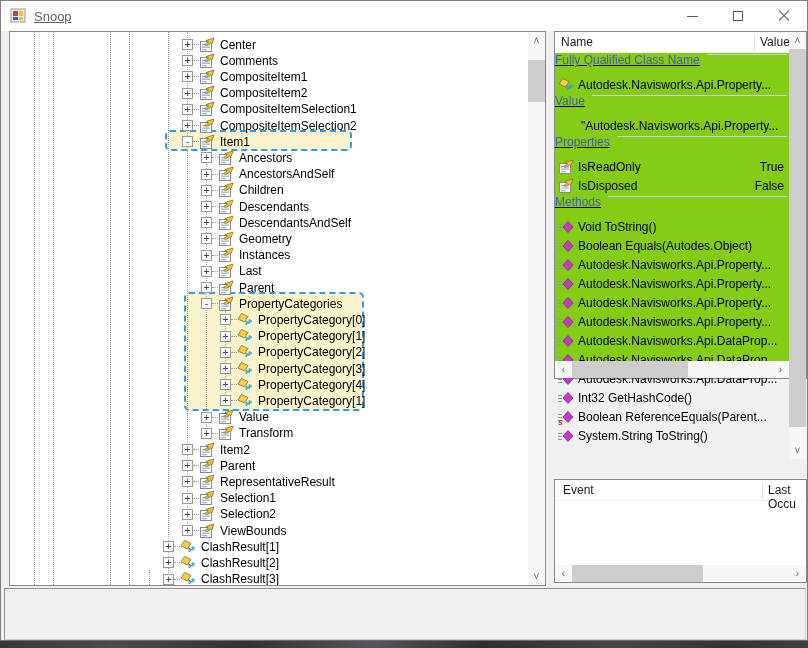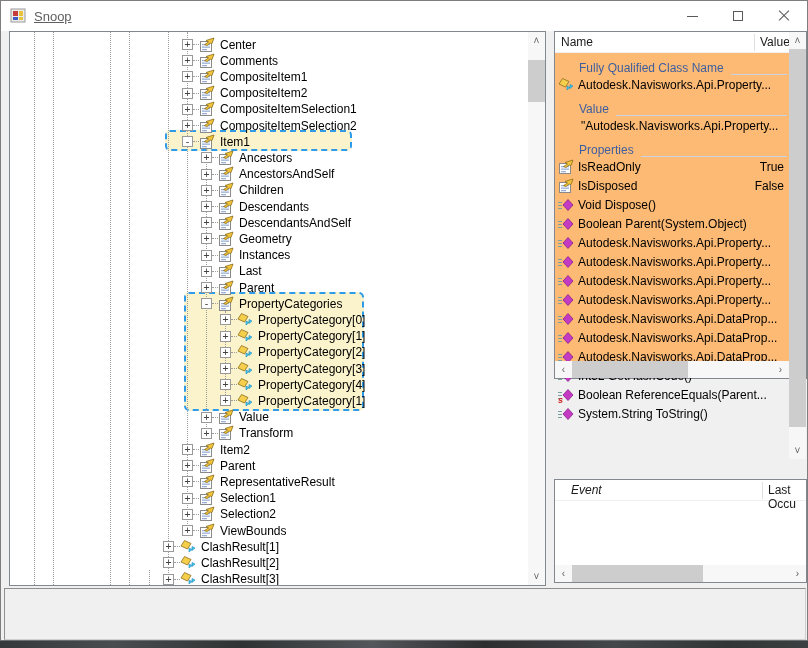--- a/index.html
+++ b/index.html
@@ -31,26 +31,26 @@
   .expander{width:11px;height:11px;flex:0 0 auto;background:#fff;border:1px solid #999;color:#444;font-size:10px;line-height:9px;text-align:center;font-family:"DejaVu Sans Mono",monospace;}
   .t-conn{width:6px;height:1px;border-top:1px dotted var(--guide);flex:0 0 auto;}
   .t-icon{width:16px;height:16px;flex:0 0 auto;margin-right:3px;}
   .t-label{padding:0 2px;font-size:12px;}
   
   .vscroll{position:absolute;top:0;right:0;width:17px;background:var(--track);}
   .hscroll{position:absolute;left:0;bottom:0;height:17px;background:var(--track);}
   .sb-btn{position:absolute;width:17px;height:17px;color:#606060;font-size:10px;display:flex;align-items:center;justify-content:center;background:var(--track);}
   .sb-thumb{position:absolute;background:var(--thumb);}
   
-  .inspector{position:absolute;left:553px;top:30px;width:253px;height:348px;background:#fdba74;border:1px solid var(--panel-border);}
+  .inspector{position:absolute;left:553px;top:30px;width:253px;height:348px;background:#84cc16;border:1px solid var(--panel-border);}
   .col-header{position:absolute;left:0;top:0;height:21px;background:#fff;border-bottom:1px solid #f0f0f0;width:100%;}
   .col-header .col1{position:absolute;left:6px;top:3px;color:#1a1a1a;}
   .col-div{position:absolute;top:2px;width:1px;height:17px;background:#e0e0e0;}
   .insp-list{position:absolute;left:0;top:21px;width:234px;height:407px;overflow:hidden;}
-  .grp-row{height:22px;display:flex;align-items:flex-end;padding-left:24px;}
+  .grp-row{height:22px;display:flex;align-items:flex-start;padding-left:0;text-decoration:underline;}
   .grp-label{color:var(--group-text);flex:0 0 auto;}
   .grp-line{flex:1;height:1px;background:var(--group-line);margin:1px 2px 0 7px;}
   .item-row{height:19px;display:flex;align-items:center;padding-left:3px;position:relative;}
   .item-row.noicon{padding-left:26px;}
   .item-row .t-icon{margin-right:4px;}
   .item-value{position:absolute;right:5px;}
   
   .events{position:absolute;left:553px;top:478px;width:253px;height:104px;background:#fff;border:1px solid var(--panel-border);overflow:hidden;}
   
   .bottom-panel{position:absolute;left:3px;top:587px;width:802px;height:52px;background:#f0f0f0;border:1px solid #8f8f8f;border-bottom-color:#cfcfcf;border-right-color:#cfcfcf;}
@@ -544,37 +544,41 @@
           <svg viewBox="0 0 16 16" class="t-icon">
             <rect x="1.5" y="4.5" width="11" height="10" fill="#fff" stroke="#8a8a8a"></rect>
             <rect x="3" y="7" width="8" height="1.3" fill="#9ab0d6"></rect>
             <rect x="3" y="9.5" width="8" height="1.3" fill="#9ab0d6"></rect>
             <rect x="3" y="12" width="5" height="1.3" fill="#9ab0d6"></rect>
             <path d="M15 1 L7 3.5 L9.5 5 L5.5 7.5 L8 8.5 L11 6 L13 6.5 Z" fill="#F5C63A" stroke="#8a6d1a" stroke-width="0.8"></path>
           </svg>
           <span>IsDisposed</span>
           <span class="item-value">False</span>
         </div>
-        <div class="item-row">
-          <svg viewBox="0 0 16 16" class="t-icon">
-            <rect x="0" y="5" width="4" height="1" fill="#7aa0a0"></rect>
-            <rect x="0" y="8" width="4" height="1" fill="#7aa0a0"></rect>
-            <rect x="0" y="11" width="4" height="1" fill="#7aa0a0"></rect>
-            <polygon points="10,2.5 15,8 10,13.5 5,8" fill="#C23BC2" stroke="#8a1d8a" stroke-width="0.8"></polygon>
-          </svg>
-          <span>Void Dispose()</span>
-        </div>
-        <div class="item-row">
-          <svg viewBox="0 0 16 16" class="t-icon">
-            <rect x="0" y="5" width="4" height="1" fill="#7aa0a0"></rect>
-            <rect x="0" y="8" width="4" height="1" fill="#7aa0a0"></rect>
-            <rect x="0" y="11" width="4" height="1" fill="#7aa0a0"></rect>
-            <polygon points="10,2.5 15,8 10,13.5 5,8" fill="#C23BC2" stroke="#8a1d8a" stroke-width="0.8"></polygon>
-          </svg>
-          <span>Boolean Parent(System.Object)</span>
+        <div class="grp-row">
+          <span class="grp-label">Methods</span>
+          <div class="grp-line"></div>
+        </div>
+        <div class="item-row">
+          <svg viewBox="0 0 16 16" class="t-icon">
+            <rect x="0" y="5" width="4" height="1" fill="#7aa0a0"></rect>
+            <rect x="0" y="8" width="4" height="1" fill="#7aa0a0"></rect>
+            <rect x="0" y="11" width="4" height="1" fill="#7aa0a0"></rect>
+            <polygon points="10,2.5 15,8 10,13.5 5,8" fill="#C23BC2" stroke="#8a1d8a" stroke-width="0.8"></polygon>
+          </svg>
+          <span>Void ToString()</span>
+        </div>
+        <div class="item-row">
+          <svg viewBox="0 0 16 16" class="t-icon">
+            <rect x="0" y="5" width="4" height="1" fill="#7aa0a0"></rect>
+            <rect x="0" y="8" width="4" height="1" fill="#7aa0a0"></rect>
+            <rect x="0" y="11" width="4" height="1" fill="#7aa0a0"></rect>
+            <polygon points="10,2.5 15,8 10,13.5 5,8" fill="#C23BC2" stroke="#8a1d8a" stroke-width="0.8"></polygon>
+          </svg>
+          <span>Boolean Equals(Autodes.Object)</span>
         </div>
         <div class="item-row">
           <svg viewBox="0 0 16 16" class="t-icon">
             <rect x="0" y="5" width="4" height="1" fill="#7aa0a0"></rect>
             <rect x="0" y="8" width="4" height="1" fill="#7aa0a0"></rect>
             <rect x="0" y="11" width="4" height="1" fill="#7aa0a0"></rect>
             <polygon points="10,2.5 15,8 10,13.5 5,8" fill="#C23BC2" stroke="#8a1d8a" stroke-width="0.8"></polygon>
           </svg>
           <span>Autodesk.Navisworks.Api.Property...</span>
         </div>
@@ -670,21 +674,21 @@
       <div class="sb-btn" style="left:0;">‹</div>
       <div class="sb-thumb" style="left:17px;top:0;height:17px;width:116px;"></div>
       <div class="sb-btn" style="right:0;">›</div>
     </div>
   </div>
 
   <div class="splitter-h"></div>
 
   <div class="events">
     <div class="col-header">
-      <span class="col1" style="left:16px;font-style:italic;">Event</span>
+      <span class="col1" style="left:8px;">Event</span>
       <div class="col-div" style="left:207px;"></div>
       <span class="col1" style="left:213px;">Last Occu</span>
     </div>
     <div class="hscroll" style="width:251px;">
       <div class="sb-btn" style="left:0;">‹</div>
       <div class="sb-thumb" style="left:17px;top:0;height:17px;width:131px;"></div>
       <div class="sb-btn" style="right:0;">›</div>
     </div>
   </div>
 

